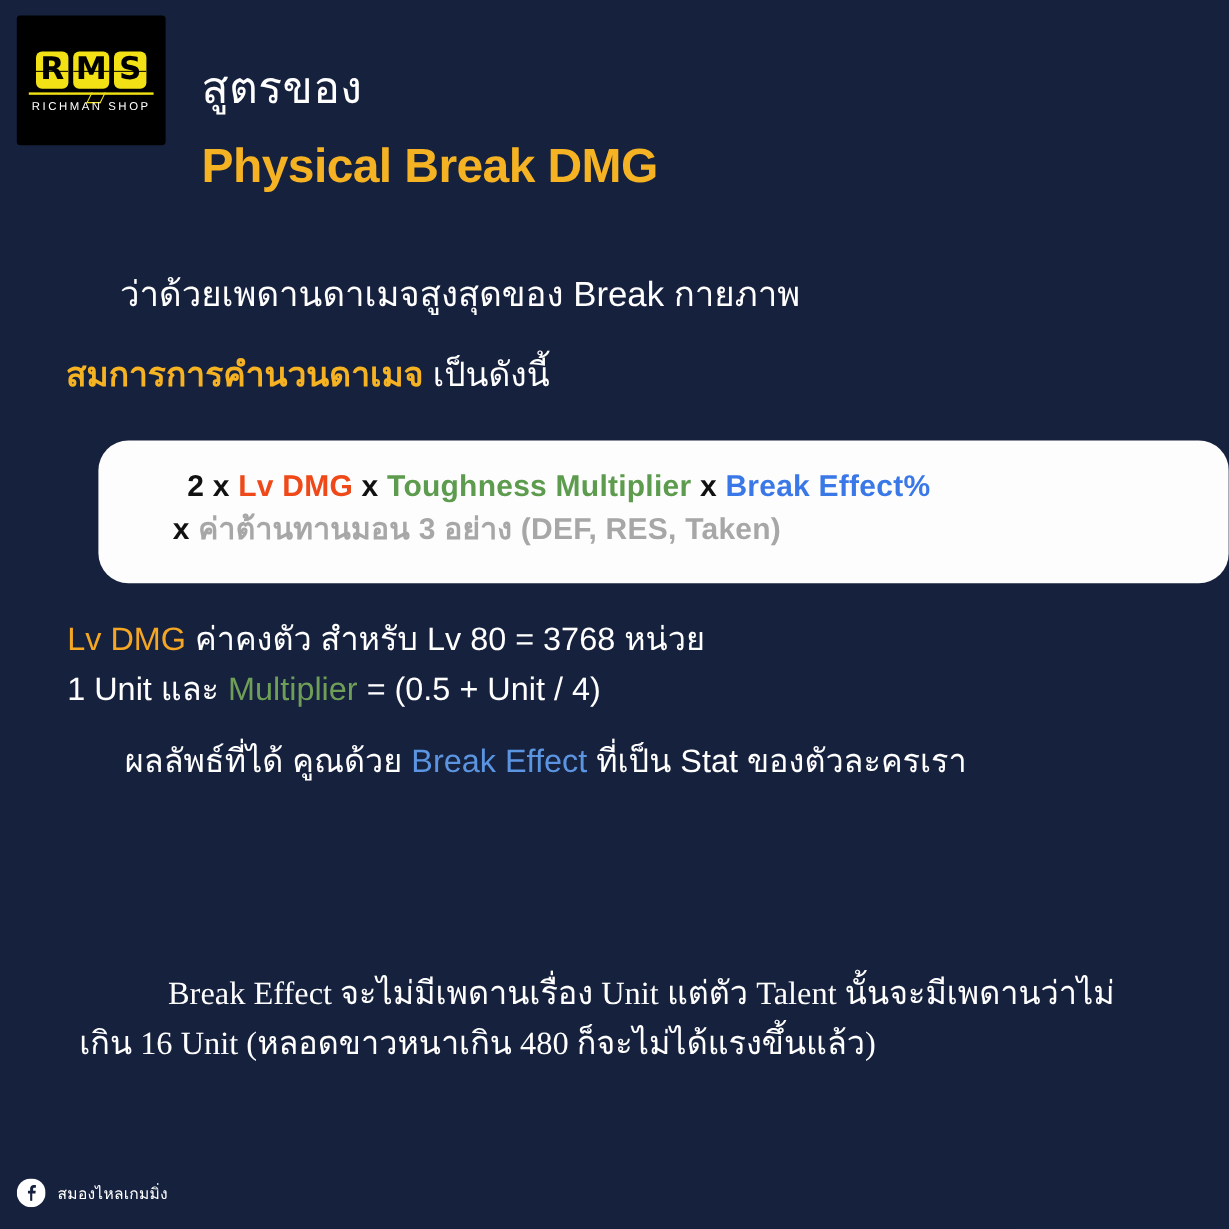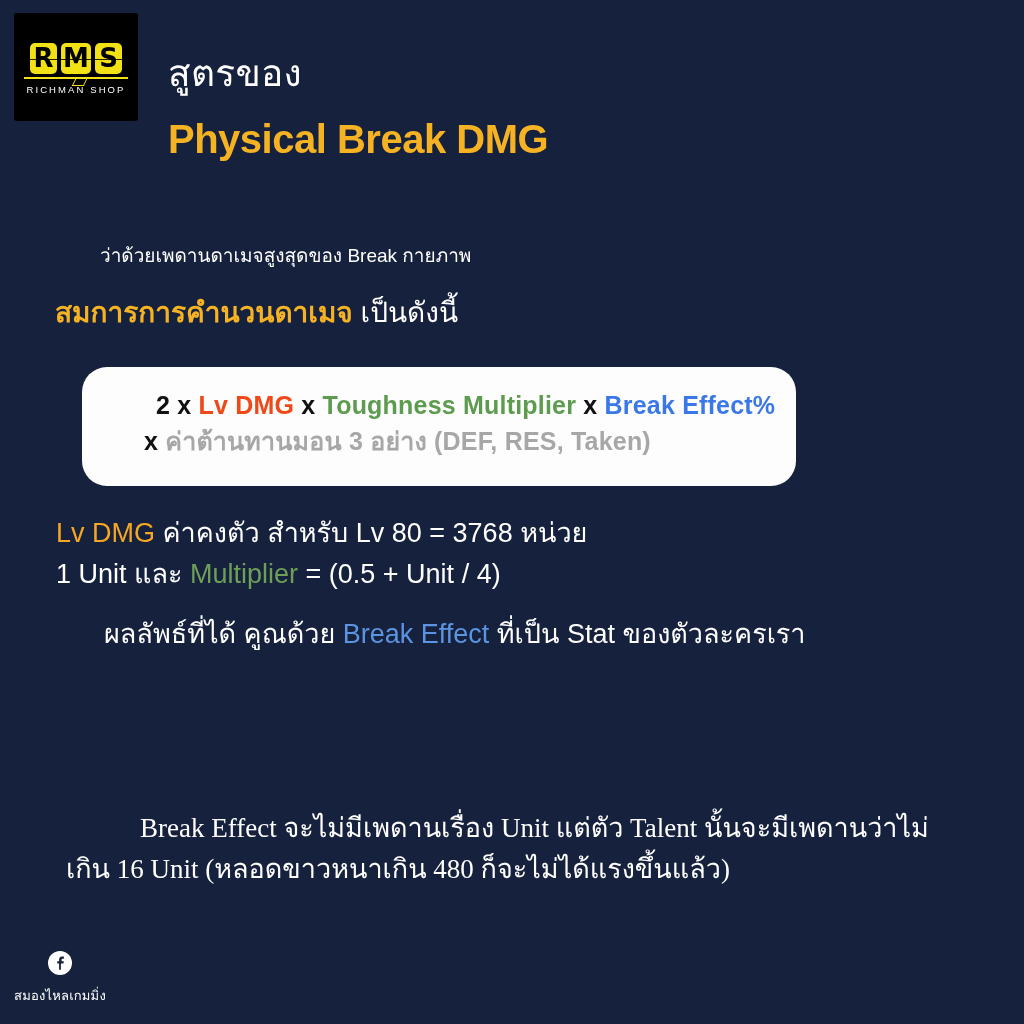--- a/index.html
+++ b/index.html
@@ -121,23 +121,23 @@
     font-size: 40px;
     line-height: 1.05;
     font-weight: 700;
     letter-spacing: -0.5px;
   }
 
   
   .intro {
     position: absolute;
     left: 100px;
-    top: 244px;
-    color: #ffffff;
-    font-size: 19px;
+    top: 228px;
+    color: #ffffff;
+    font-size: 29px;
     line-height: 1.25;
     font-weight: 400;
   }
   .eq-head {
     position: absolute;
     left: 55px;
     top: 295px;
     font-size: 28px;
     line-height: 1.25;
     color: #ffffff;
@@ -145,21 +145,21 @@
   .eq-head .hl {
     color: #f5b223;
     font-weight: 700;
   }
 
   
   .formula-card {
     position: absolute;
     left: 82px;
     top: 367px;
-    width: 714px;
+    width: 942px;
     height: 119px;
     background: #fdfdfd;
     border-radius: 25px;
     box-sizing: border-box;
     padding: 20px 0 0 74px;
   }
   .formula-line1 {
     font-size: 25px;
     font-weight: 700;
     color: #111111;
@@ -214,21 +214,20 @@
   .note .indent { padding-left: 74px; }
 
   
   .footer {
     position: absolute;
     left: 14px;
     bottom: 18px;
     display: flex;
     align-items: center;
     gap: 10px;
-    flex-direction: column;
   }
   .fb-icon {
     width: 24px;
     height: 24px;
     display: block;
   }
   .footer-label {
     color: #ffffff;
     font-size: 13px;
     font-weight: 400;

